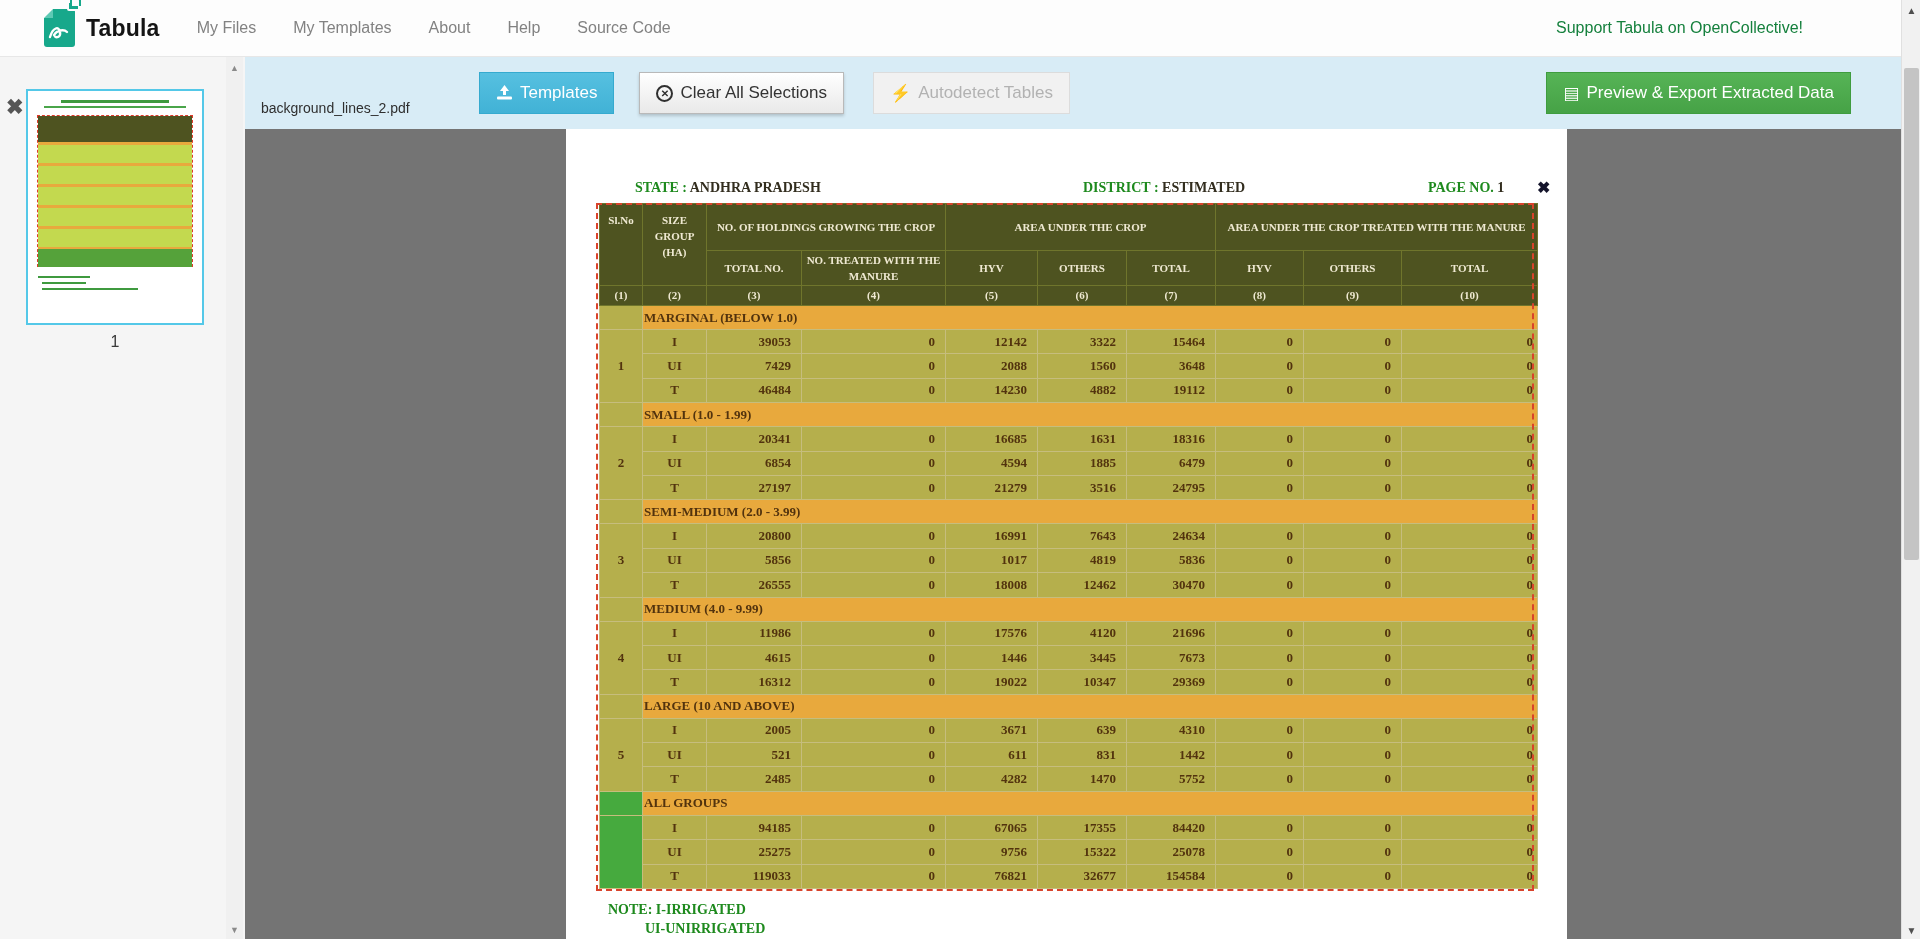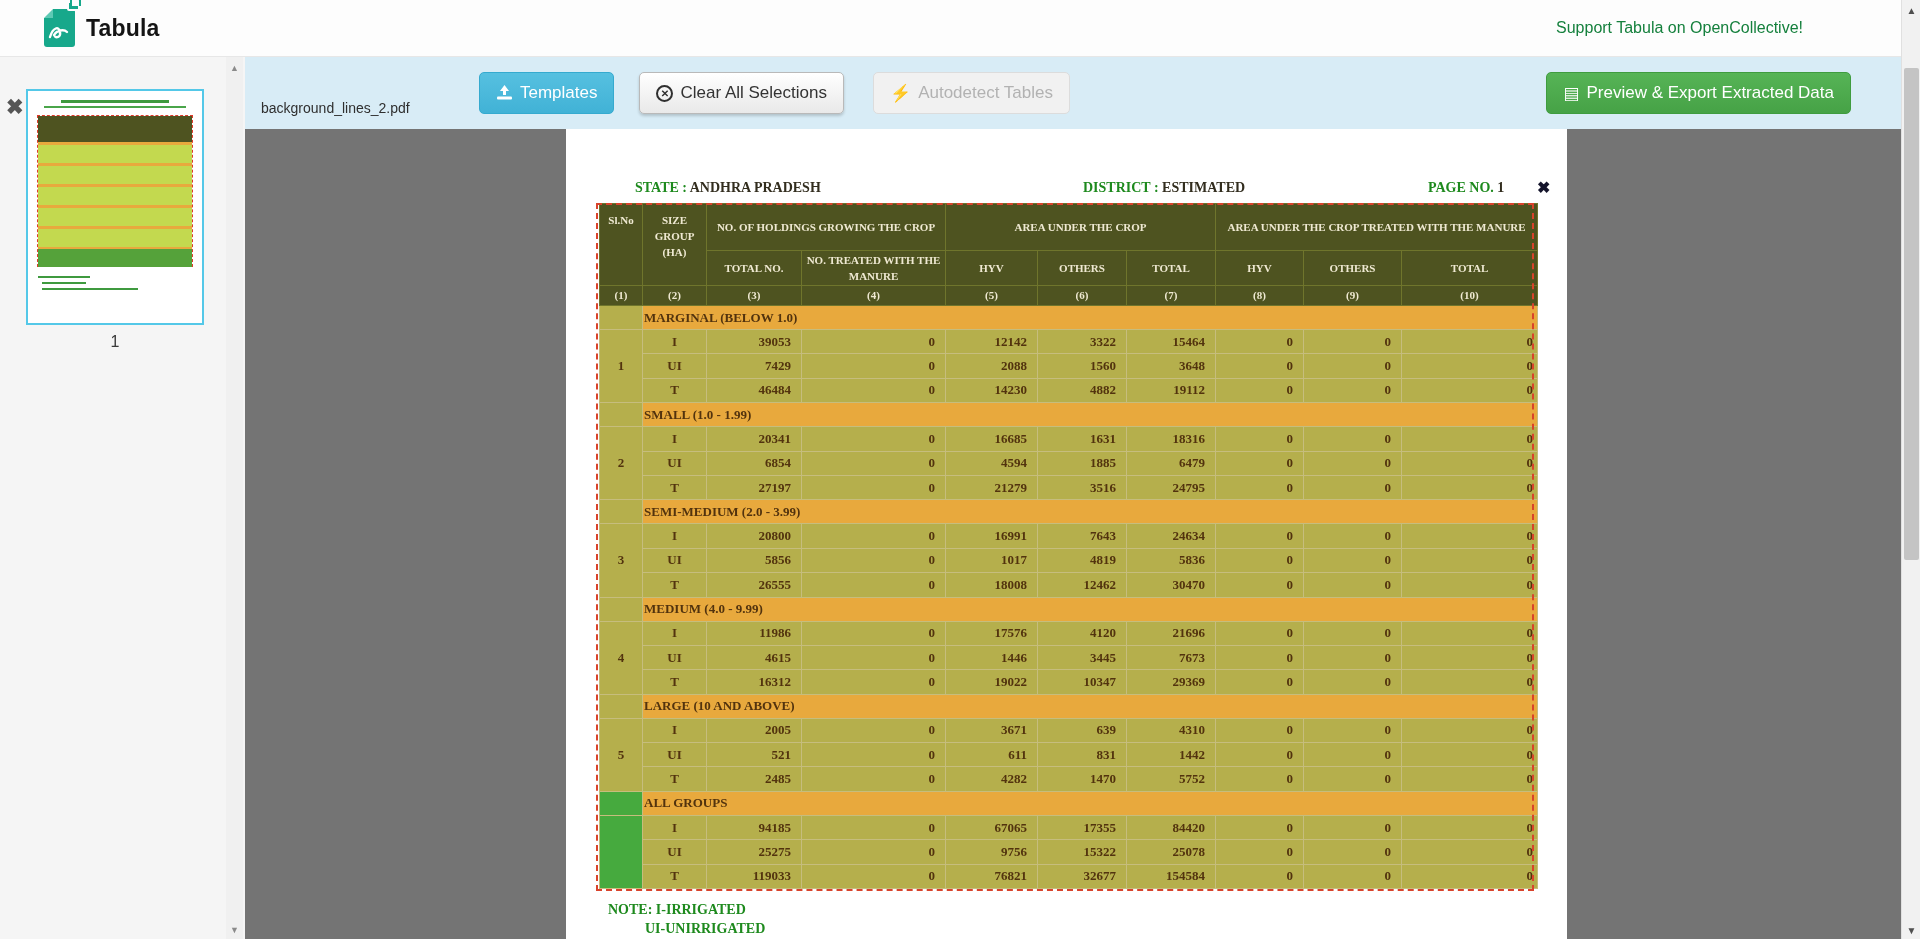--- a/index.html
+++ b/index.html
@@ -20,21 +20,21 @@
                  border:2px solid #17a88b; border-bottom:none; border-radius:5px 5px 0 0; background:#fdfdfd; }
   .brand-name { font-size:23px; font-weight:bold; color:#141414; margin-left:11px; letter-spacing:.2px; }
   .nav-links { display:flex; gap:37px; margin-left:37px; }
   .nav-link { font-size:16px; color:#828282; cursor:pointer; text-decoration:none; }
   .support { margin-left:auto; margin-right:98px; font-size:16px; color:#15803d; cursor:pointer; }
 
   
   .toolbar { position:absolute; left:245px; top:57px; width:1656px; height:72px; background:#d8ecf6;
              display:flex; align-items:center; }
   .filename { margin-left:16px; font-size:14px; color:#2f2f2f; width:218px;margin-top:29px; }
-  .btn { height:42px; border-radius:5px; font-size:17px; display:inline-flex; align-items:center;
+  .btn { height:42px; border-radius:0; font-size:17px; display:inline-flex; align-items:center;
          gap:7px; padding:0 16px; cursor:pointer; white-space:nowrap; }
   .btn-templates { background:linear-gradient(#56c0e0,#41b2d6); color:#fff; border:1px solid #35aacf; }
   .btn-clear { background:linear-gradient(#ffffff,#e9e9e9); color:#333; border:1px solid #b9b9b9;
                box-shadow:0 2px 3px rgba(0,0,0,.18); margin-left:25px; }
   .btn-autodetect { background:#f1f1f1; color:#b2b2b2; border:1px solid #dcdcdc; margin-left:29px; cursor:default; }
   .btn-export { position:absolute; right:50px; top:15px; background:linear-gradient(#56b456,#46a246);
                 color:#fff; border:1px solid #3f9c3f; }
   .ico-circle-x { width:17px; height:17px; border:2px solid #2f2f2f; border-radius:50%;
                   display:inline-flex; align-items:center; justify-content:center;
                   font-size:10px; font-weight:bold; color:#2f2f2f; }
@@ -123,20 +123,27 @@
     <div class="brand">
       <div class="logo">
         <div class="fold"></div>
         <div class="lock"></div>
         <svg width="22" height="22" viewBox="0 0 22 22">
           <path d="M2 16 C5 6 11 5 12 11 C13 16 8 18 6 14 C9 9 16 8 19 11" fill="none" stroke="#ffffff" stroke-width="2.4" stroke-linecap="round"></path>
         </svg>
       </div>
       <span class="brand-name">Tabula</span>
     </div>
+    <nav class="nav-links">
+        <a class="nav-link">My Files</a>
+        <a class="nav-link">My Templates</a>
+        <a class="nav-link">About</a>
+        <a class="nav-link">Help</a>
+        <a class="nav-link">Source Code</a>
+      </nav>
     <span class="support">Support Tabula on OpenCollective!</span>
   </header>
 
   <div class="toolbar">
     <span class="filename">background_lines_2.pdf</span>
     <button class="btn btn-templates">
       <svg width="17" height="16" viewBox="0 0 17 16">
         <path fill="#fff" d="M8.5 0 L13 6 H10 V10 H7 V6 H4 Z"></path>
         <rect fill="#fff" x="1" y="11.5" width="15" height="3" rx="1"></rect>
       </svg>

